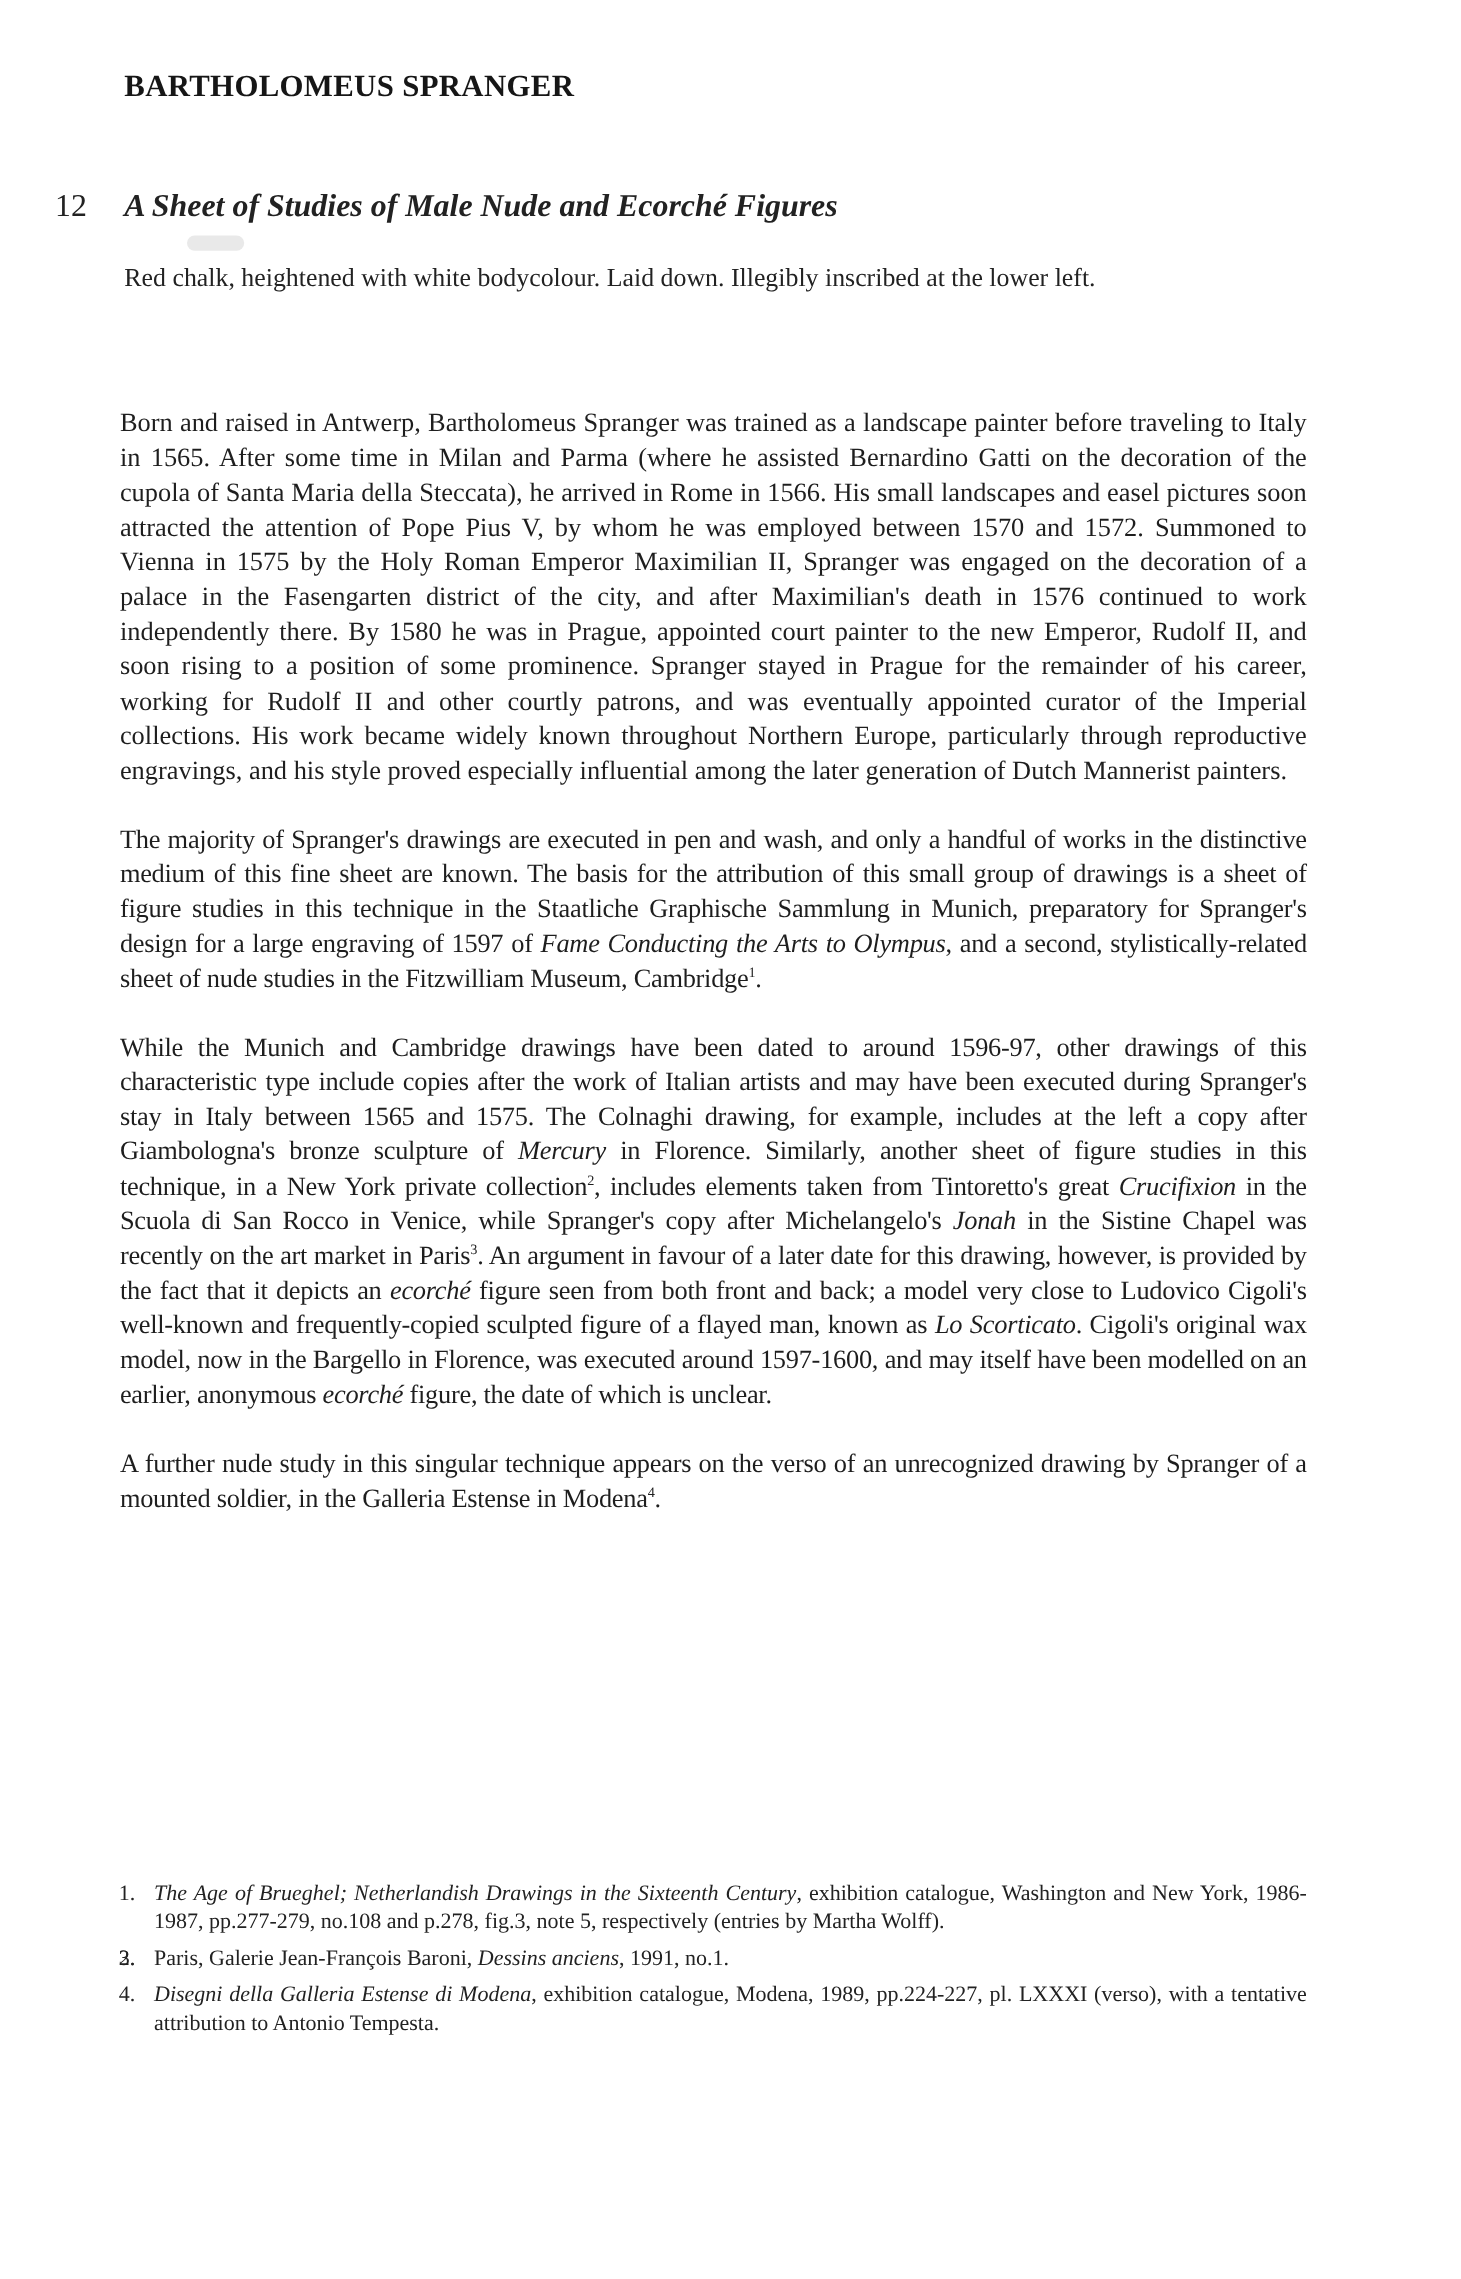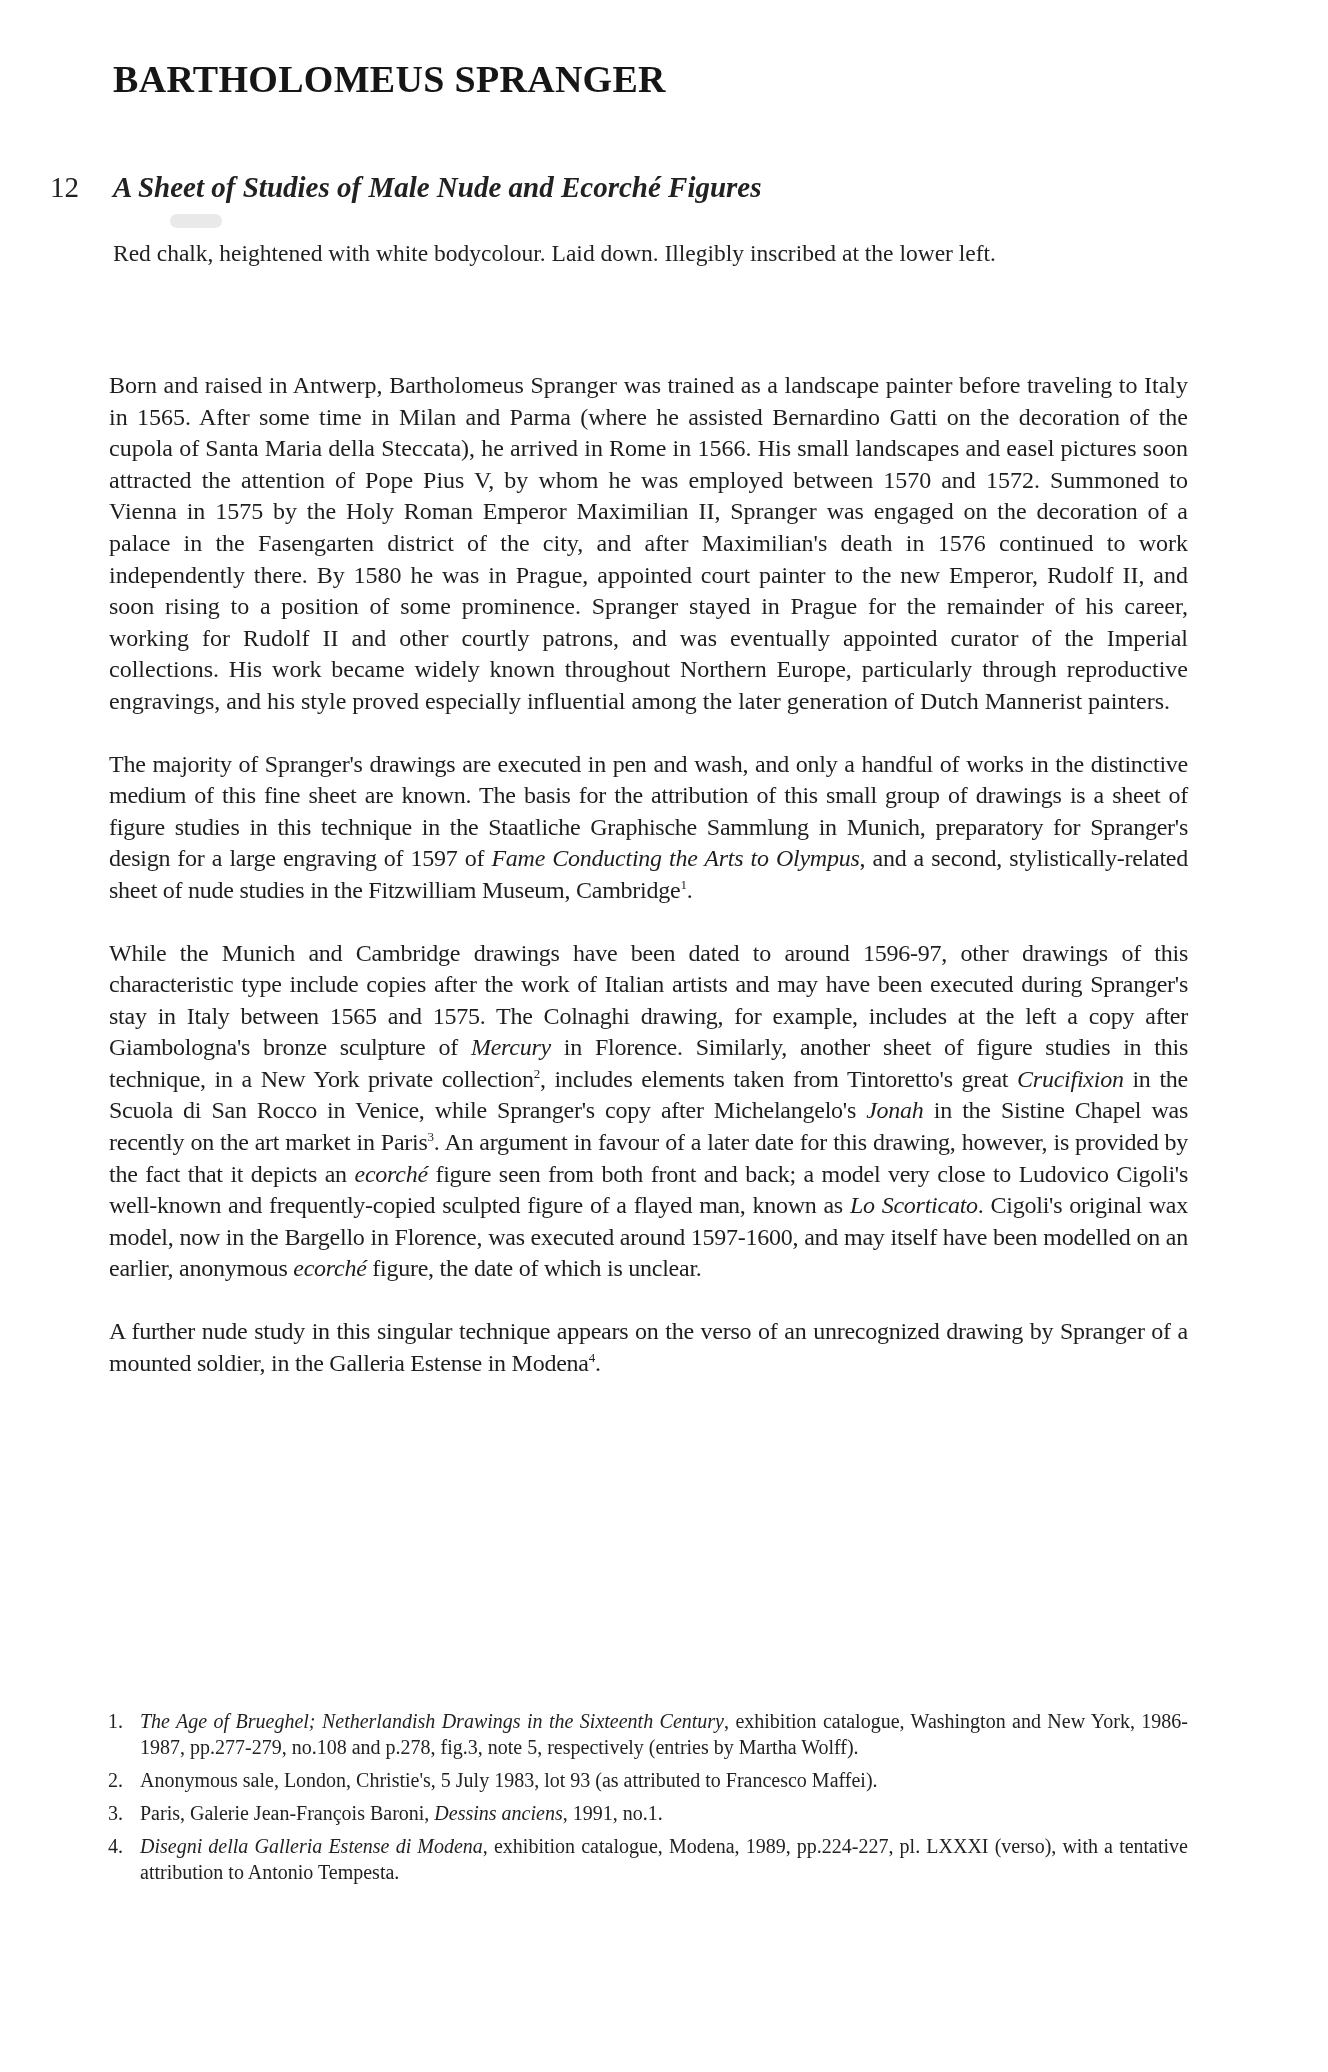--- a/index.html
+++ b/index.html
@@ -19,21 +19,21 @@
       position: absolute;
       left: 0;
       top: 0;
       width: 1328px;
       height: 2072px;
     }
     .artist-name {
       position: absolute;
       left: 113px;
       top: 63px;
-      font-size: 38px;
+      font-size: 28px;
       font-weight: bold;
       letter-spacing: 0.3px;
       margin: 0;
       line-height: 32px;
       color: #161616;
     }
     .artist-dates {
       position: absolute;
       left: 113px;
       top: 97px;
@@ -157,21 +157,21 @@
     <p class="tight"><span>While the Munich and Cambridge drawings have been dated to around 1596-97, other drawings of this characteristic type include copies after the work of Italian artists and may have been executed during Spranger's stay in Italy between 1565 and 1575. The Colnaghi drawing, for example, includes at the left a copy after Giambologna's bronze sculpture of </span><em>Mercury</em><span> in Florence. Similarly, another sheet of figure studies in this technique, in a New York private collection</span><sup>2</sup><span>, includes elements taken from Tintoretto's great </span><em>Crucifixion</em><span> in the Scuola di San Rocco in Venice, while Spranger's copy after Michelangelo's </span><em>Jonah</em><span> in the Sistine Chapel was recently on the art market in Paris</span><sup>3</sup><span>. An argument in favour of a later date for this drawing, however, is provided by the fact that it depicts an </span><em>ecorché</em><span> figure seen from both front and back; a model very close to Ludovico Cigoli's well-known and frequently-copied sculpted figure of a flayed man, known as </span><em>Lo Scorticato</em><span>. Cigoli's original wax model, now in the Bargello in Florence, was executed around 1597-1600, and may itself have been modelled on an earlier, anonymous </span><em>ecorché</em><span> figure, the date of which is unclear.</span></p>
 
     <p class="tight"><span>A further nude study in this singular technique appears on the verso of an unrecognized drawing by Spranger of a mounted soldier, in the Galleria Estense in Modena</span><sup>4</sup><span>.</span></p>
   </div>
 
   <ol class="footnotes">
     <li>
       <span class="fn-num">1.</span><em>The Age of Brueghel; Netherlandish Drawings in the Sixteenth Century</em><span>, exhibition catalogue, Washington and New York, 1986-1987, pp.277-279, no.108 and p.278, fig.3, note 5, respectively (entries by Martha Wolff).</span>
     </li>
     <li>
-      <span class="fn-num">2.</span><span>Anonymous sale, London, Christie's, 5 July 1983, lot 93 (as attributed to Francesco Maffei).</span>
+      <span class="fn-num">2.</span>
     </li>
     <li>
       <span class="fn-num">3.</span><span>Paris, Galerie Jean-François Baroni, </span><em>Dessins anciens</em><span>, 1991, no.1.</span>
     </li>
     <li>
       <span class="fn-num">4.</span><em>Disegni della Galleria Estense di Modena</em><span>, exhibition catalogue, Modena, 1989, pp.224-227, pl. LXXXI (verso), with a tentative attribution to Antonio Tempesta.</span>
     </li>
   </ol>
 
 </div>

